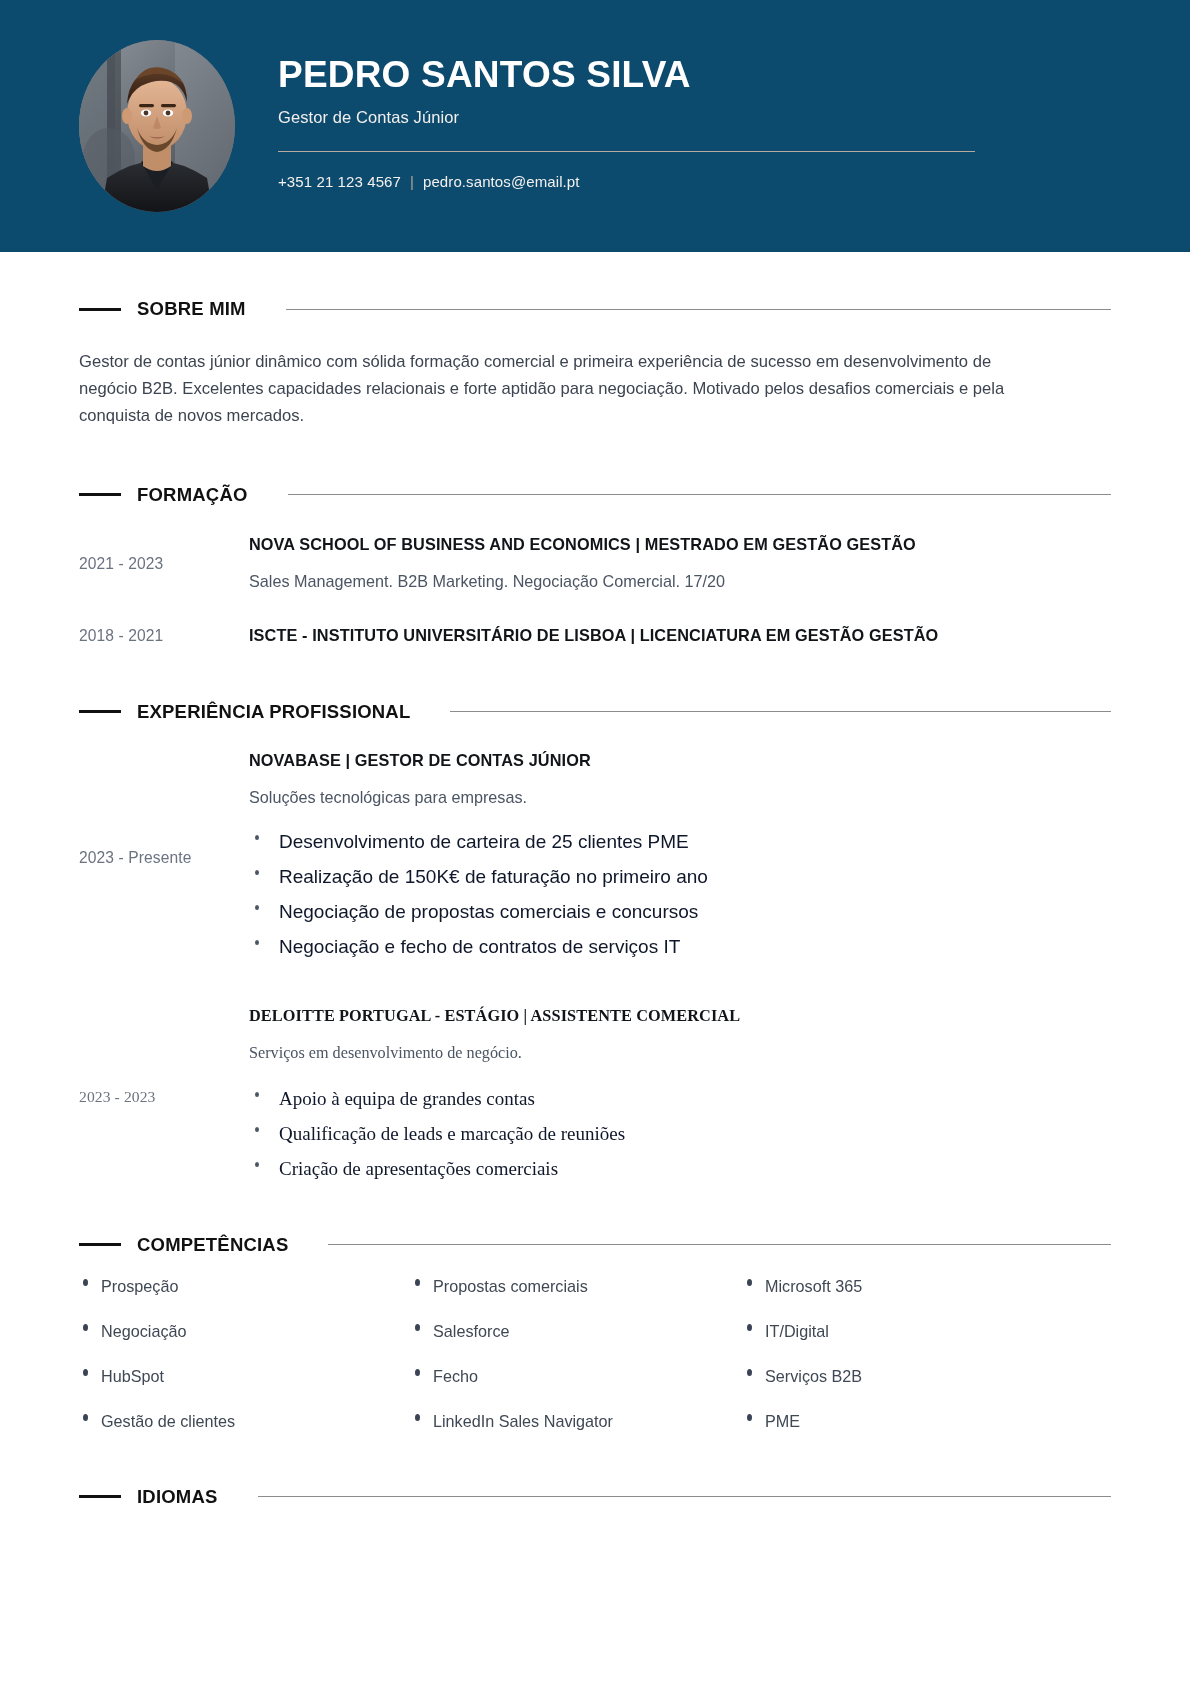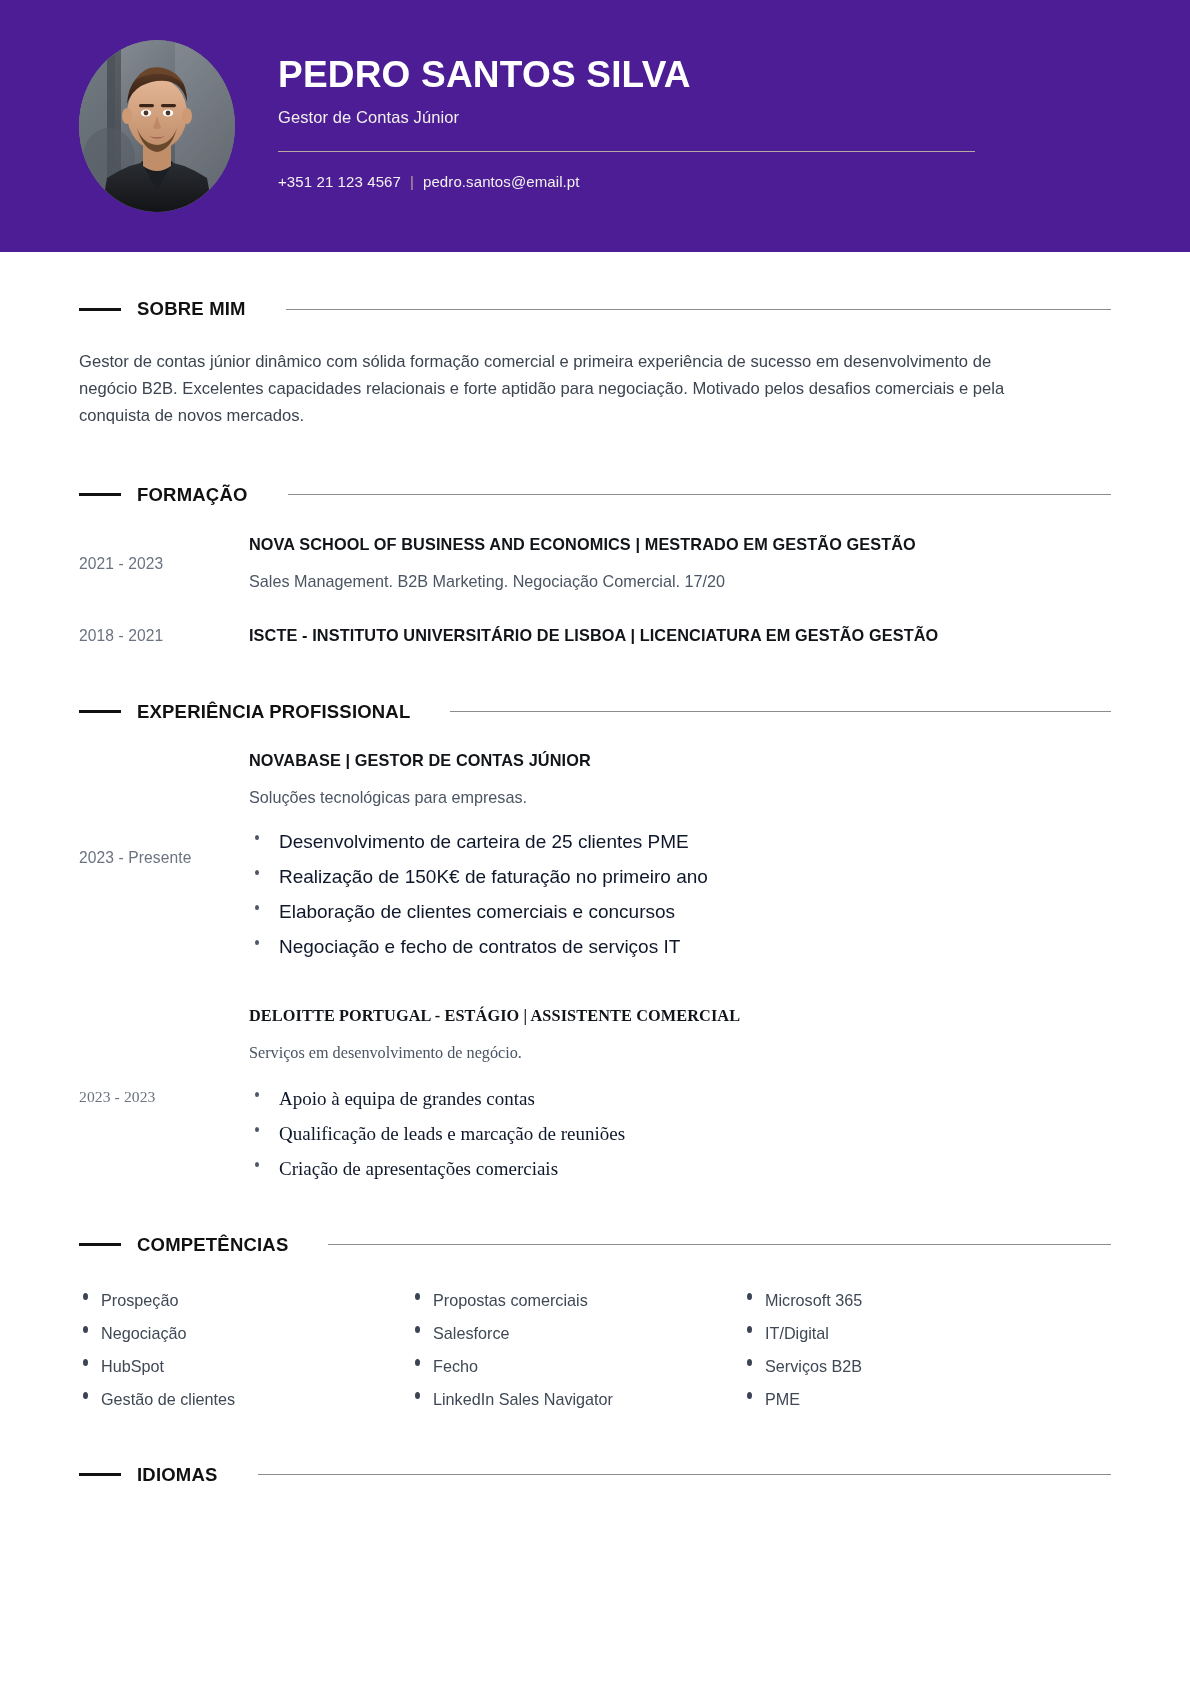--- a/index.html
+++ b/index.html
@@ -18,21 +18,21 @@
     height: 1684px;
     background: #ffffff;
     overflow: hidden;
   }
 
   
   .header {
     position: relative;
     width: 100%;
     height: 252px;
-    background: #4c1d95;
+    background: #0c4a6e;
     display: flex;
     align-items: center;
     padding-left: 79px;
   }
 
   .avatar {
     width: 156px;
     height: 172px;
     border-radius: 50%;
     overflow: hidden;
@@ -192,24 +192,24 @@
     left: 6px;
     top: 10px;
     width: 4px;
     height: 5px;
     border-radius: 50%;
     background: #4b5563;
   }
 
   
   .skills-grid {
-    margin-top: 28px;
+    margin-top: 14px;
     display: grid;
     grid-template-columns: 332px 332px 1fr;
-    row-gap: 0px;
+    row-gap: 12px;
   }
   .skill-item {
     position: relative;
     padding-left: 22px;
     font-size: 16.2px;
     color: #3f4854;
     line-height: 2.04;
   }
   .skill-item::before {
     content: "";
@@ -338,21 +338,21 @@
       </div>
 
       <div class="entry exp-entry">
         <div class="entry-date">2023 - Presente</div>
         <div class="entry-main">
           <div class="entry-title">NOVABASE | GESTOR DE CONTAS JÚNIOR</div>
           <div class="entry-sub">Soluções tecnológicas para empresas.</div>
           <ul class="bullets">
             <li>Desenvolvimento de carteira de 25 clientes PME</li>
             <li>Realização de 150K€ de faturação no primeiro ano</li>
-            <li>Elaboração de clientes comerciais e concursos</li>
+            <li>Negociação de propostas comerciais e concursos</li>
             <li>Negociação e fecho de contratos de serviços IT</li>
           </ul>
         </div>
       </div>
 
       <div class="entry exp-entry second">
         <div class="entry-date">2023 - 2023</div>
         <div class="entry-main">
           <div class="entry-title">DELOITTE PORTUGAL - ESTÁGIO | ASSISTENTE COMERCIAL</div>
           <div class="entry-sub">Serviços em desenvolvimento de negócio.</div>

